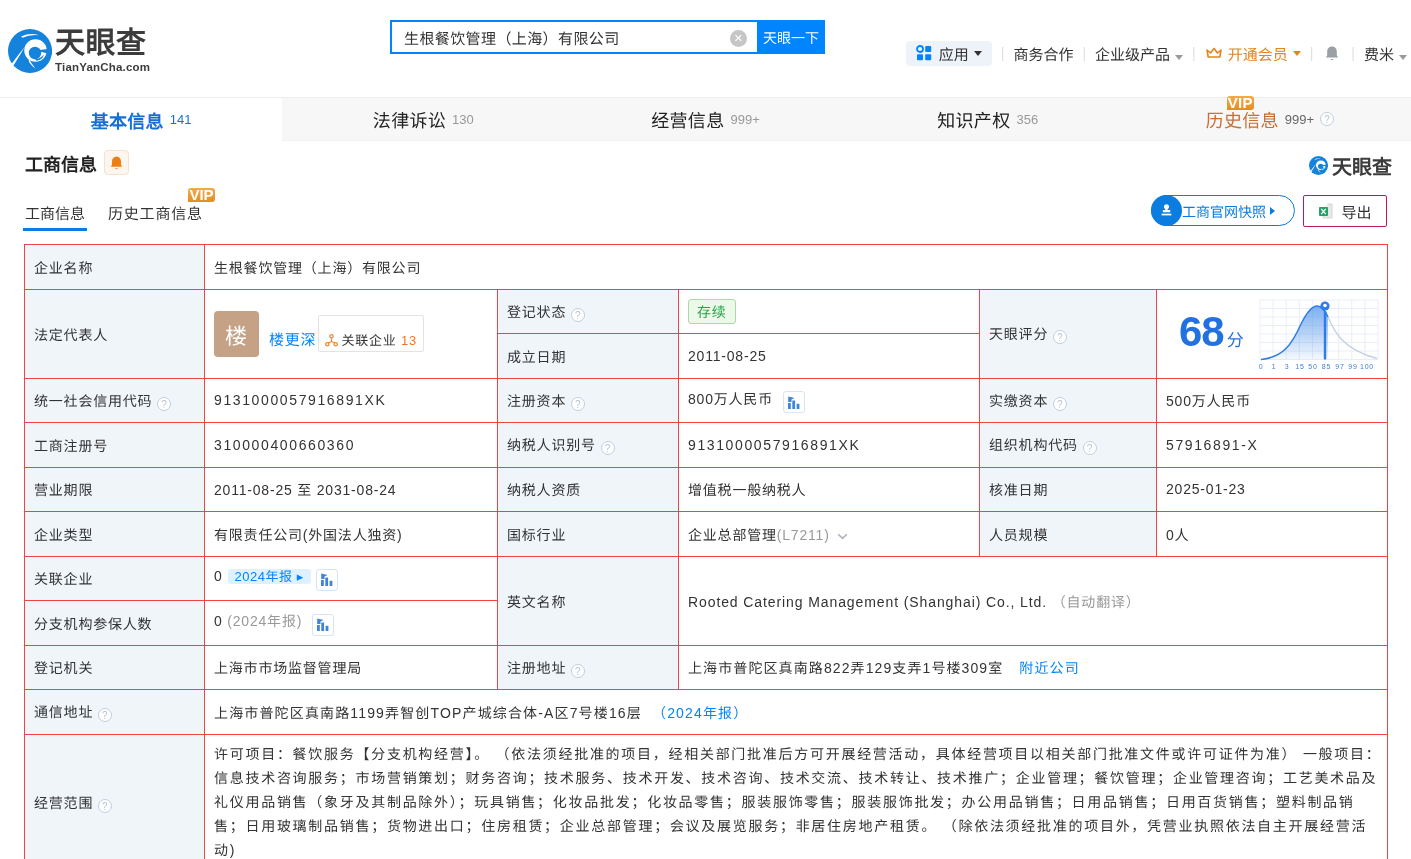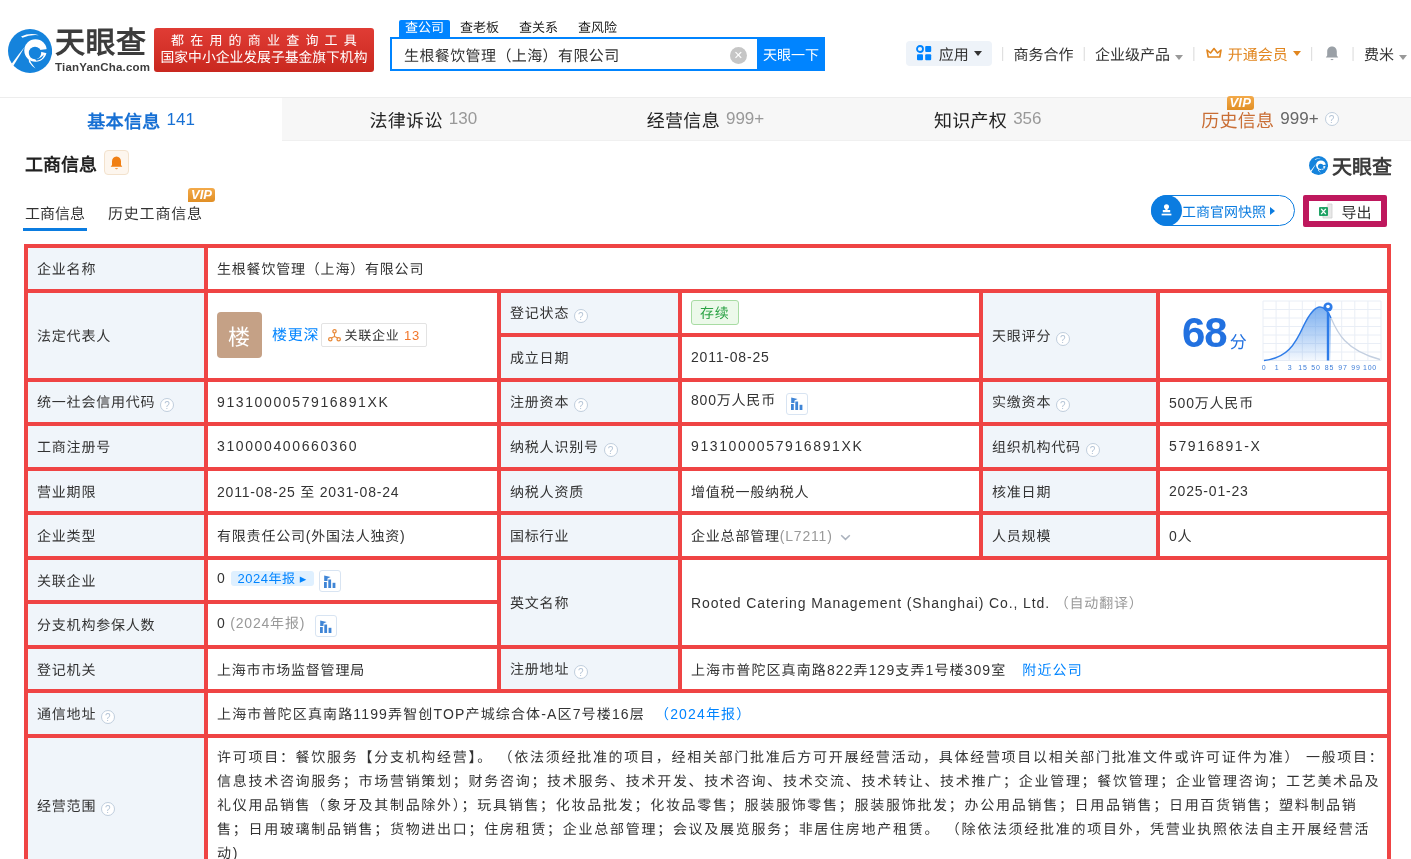--- a/index.html
+++ b/index.html
@@ -31,40 +31,40 @@
 .appbox { background:#eef3f9; border-radius:4px; height:25px; display:flex; align-items:center; padding:0 10px; }
 .sep { color:#e0e0e0; margin:0 9px; font-size:14px; }
 .caret { display:inline-block; width:0; height:0; border-left:4.5px solid transparent; border-right:4.5px solid transparent; border-top:5.5px solid #333; margin-left:5px; }
 .caret.grey { border-top-color:#999; }
 .caret.org { border-top-color:#e1861f; }
 .vip-link { color:#e1861f; display:flex; align-items:center; }
 
 
 .ntabs { display:flex; height:44px; border-top:1px solid #ededed; }
 .ntab { flex:1; background:#f7f7f7; display:flex; align-items:center; justify-content:center; font-size:18px; color:#222; border-bottom:1px solid #f0f0f0; letter-spacing:0.3px; }
-.ntab .cnt { font-size:17px; color:#999; margin-left:6px; letter-spacing:0; }
+.ntab .cnt { font-size:13px; color:#999; margin-left:6px; letter-spacing:0; }
 .ntab.act { background:#fff; color:#1770d4; font-weight:bold; border-bottom:none; }
 .ntab.act .cnt { color:#1770d4; font-weight:normal; }
 .ntab.hist { color:#c96e35; position:relative; }
 .ntab.hist .cnt { color:#666; }
 .sh-title { position:absolute; left:25px; top:150px; font-size:18px; font-weight:bold; color:#222; }
 .bellbox { position:absolute; left:104px; top:150px; width:25px; height:25px; background:#fdf6ee; border:1px solid #f3e2cd; border-radius:4px; display:flex; align-items:center; justify-content:center; }
 .mini-logo { position:absolute; right:19px; top:151px; display:flex; align-items:center; }
 .subtab1 { position:absolute; left:25px; top:202px; font-size:15px; color:#333; }
 .subtab-line { position:absolute; left:23px; top:228px; width:64px; height:3px; background:#0b7ce0; }
 .subtab2 { position:absolute; left:108px; top:202px; font-size:15px; color:#333; letter-spacing:0.8px; }
-.vipbadge { position:absolute; left:188px; top:188px; width:27px; height:14px; background:linear-gradient(180deg,#f3aa4a,#e18f25); border-radius:3px 3px 3px 0; color:#fff; font-size:13px; font-weight:bold; font-style:italic; text-align:center; line-height:14px; }
+.vipbadge { position:absolute; left:188px; top:188px; width:27px; height:14px; background:linear-gradient(180deg,#f3aa4a,#e18f25); border-radius:3px 3px 3px 0; color:#fff; font-size:15px; font-weight:bold; text-align:center; line-height:14px; }
 .snapbtn { position:absolute; left:1151px; top:195px; width:144px; height:31px; border:1px solid #0b7ce0; border-radius:16px; background:#fff; display:flex; align-items:center; }
 .snap-ic { width:31px; height:31px; margin-left:-1px; margin-top:0; border-radius:50%; background:#0b7ce0; display:flex; align-items:center; justify-content:center; }
 .snap-txt { color:#0b7ce0; font-size:14px; }
-.exportbtn { position:absolute; left:1303px; top:195px; width:84px; height:32px; border:6px solid #be185d; border-radius:2px; background:#fff; display:flex; align-items:center; justify-content:center; font-size:15px; color:#333; }
+.exportbtn { position:absolute; left:1303px; top:195px; width:84px; height:32px; border:1px solid #be185d; border-radius:2px; background:#fff; display:flex; align-items:center; justify-content:center; font-size:15px; color:#333; }
 
 
 .tbl { position:absolute; left:24px; top:244px; width:1363px; border-collapse:collapse; table-layout:fixed; }
-.tbl td { border:4px solid #ef4444; font-size:14px; color:#333; padding:0 0 0 9px; height:44.5px; vertical-align:middle; letter-spacing:0.8px; }
+.tbl td { border:1px solid #ef4444; font-size:14px; color:#333; padding:0 0 0 9px; height:44.5px; vertical-align:middle; letter-spacing:0.8px; }
 .num { letter-spacing:1.62px; }
 .tbl td.lb { background:#f0f5fa; color:#333; }
 .qm { display:inline-block; width:14px; height:14px; border:1px solid #c0cedd; border-radius:50%; color:#b4c4d6; font-size:10px; line-height:13px; text-align:center; margin-left:5px; vertical-align:-2px; background:#fff; }
 .blue { color:#0084ff; }
 .grey { color:#999; }
 .chart-ic { display:inline-flex; width:22px; height:22px; border:1px solid #d8e4f2; border-radius:3px; vertical-align:-6px; margin-left:5px; background:#fff; align-items:center; justify-content:center; }
 </style>
 </head>
 <body>
 
@@ -78,31 +78,21 @@
       <path d="M27,30.2 Q33,29.5 35.8,25.5 Q35,31 28.5,31.8 Z" fill="#1583dc"></path>
       <path d="M3.5,35 Q10,26 17,17.5 Q11.5,27 5.5,36.5 Z" fill="#fff"></path>
       <path d="M20.5,28 Q23,35 27.5,39.5 Q23.5,37 21,33 Z" fill="#fff"></path>
       <path d="M13,7.5 Q22,3.5 31,6.2 Q22,5.2 14.5,8.8 Z" fill="#fff"></path>
     </svg>
   </div>
   <div class="logo-txt">
     <div class="logo-cn">天眼查</div>
     <div class="logo-en">TianYanCha.com</div>
   </div>
-  <div class="red-badge">
-    <div class="l1">都在用的商业查询工具</div>
-    <div class="l2">国家中小企业发展子基金旗下机构</div>
-  </div>
   <div class="search-area">
-    <div class="stabs">
-      <div class="stab act">查公司</div>
-      <div class="stab">查老板</div>
-      <div class="stab">查关系</div>
-      <div class="stab">查风险</div>
-    </div>
     <div class="sbox">
       <div class="sinput">生根餐饮管理（上海）有限公司<span class="sclear">✕</span></div>
       <div class="sbtn">天眼一下</div>
     </div>
   </div>
   <div class="hmenu">
     <div class="appbox">
       <svg width="16" height="16" viewBox="0 0 16 16" style="margin-right:7px">
         <circle cx="4" cy="4" r="3" fill="none" stroke="#0084ff" stroke-width="1.8"></circle>
         <rect x="9.2" y="1" width="6" height="6" rx="1" fill="#0084ff"></rect>
@@ -198,21 +188,21 @@
       <tr>
   <td class="lb">企业名称</td>
   <td colspan="5">生根餐饮管理（上海）有限公司</td>
 </tr>
 <tr>
   <td class="lb" rowspan="2">法定代表人</td>
   <td rowspan="2">
     <div style="display:flex;align-items:center;">
       <div style="width:45px;height:46px;background:#c5a186;border-radius:4px;color:#fff;font-size:22px;display:flex;align-items:center;justify-content:center;margin-right:10px;">楼</div>
       <div>
-        <span class="blue" style="font-size:15px;">楼更深</span><span style="display:inline-block;border:1px solid #e3e3e3;border-radius:2px;font-size:13px;padding:1px 6px 2px;margin-left:2px;">
+        <span class="blue" style="font-size:15px;">楼更深</span><span style="display:inline-block;border:1px solid #e3e3e3;border-radius:2px;font-size:13px;padding:14px 6px 2px;margin-left:2px;">
           <svg width="13" height="13" viewBox="0 0 14 14" style="vertical-align:-2px;margin-right:3px;">
             <circle cx="7" cy="2.5" r="1.8" fill="none" stroke="#e88a3a" stroke-width="1.4"></circle>
             <circle cx="2.5" cy="11" r="1.8" fill="none" stroke="#e88a3a" stroke-width="1.4"></circle>
             <circle cx="11.5" cy="11" r="1.8" fill="none" stroke="#e88a3a" stroke-width="1.4"></circle>
             <path d="M7 4.5 L7 8 M7 8 L3.5 9.8 M7 8 L10.5 9.8" stroke="#e88a3a" stroke-width="1.2" fill="none"></path>
           </svg>关联企业 <span style="color:#f2762a">13</span></span>
       </div>
     </div>
   </td>
   <td class="lb">登记状态<span class="qm">?</span></td>

